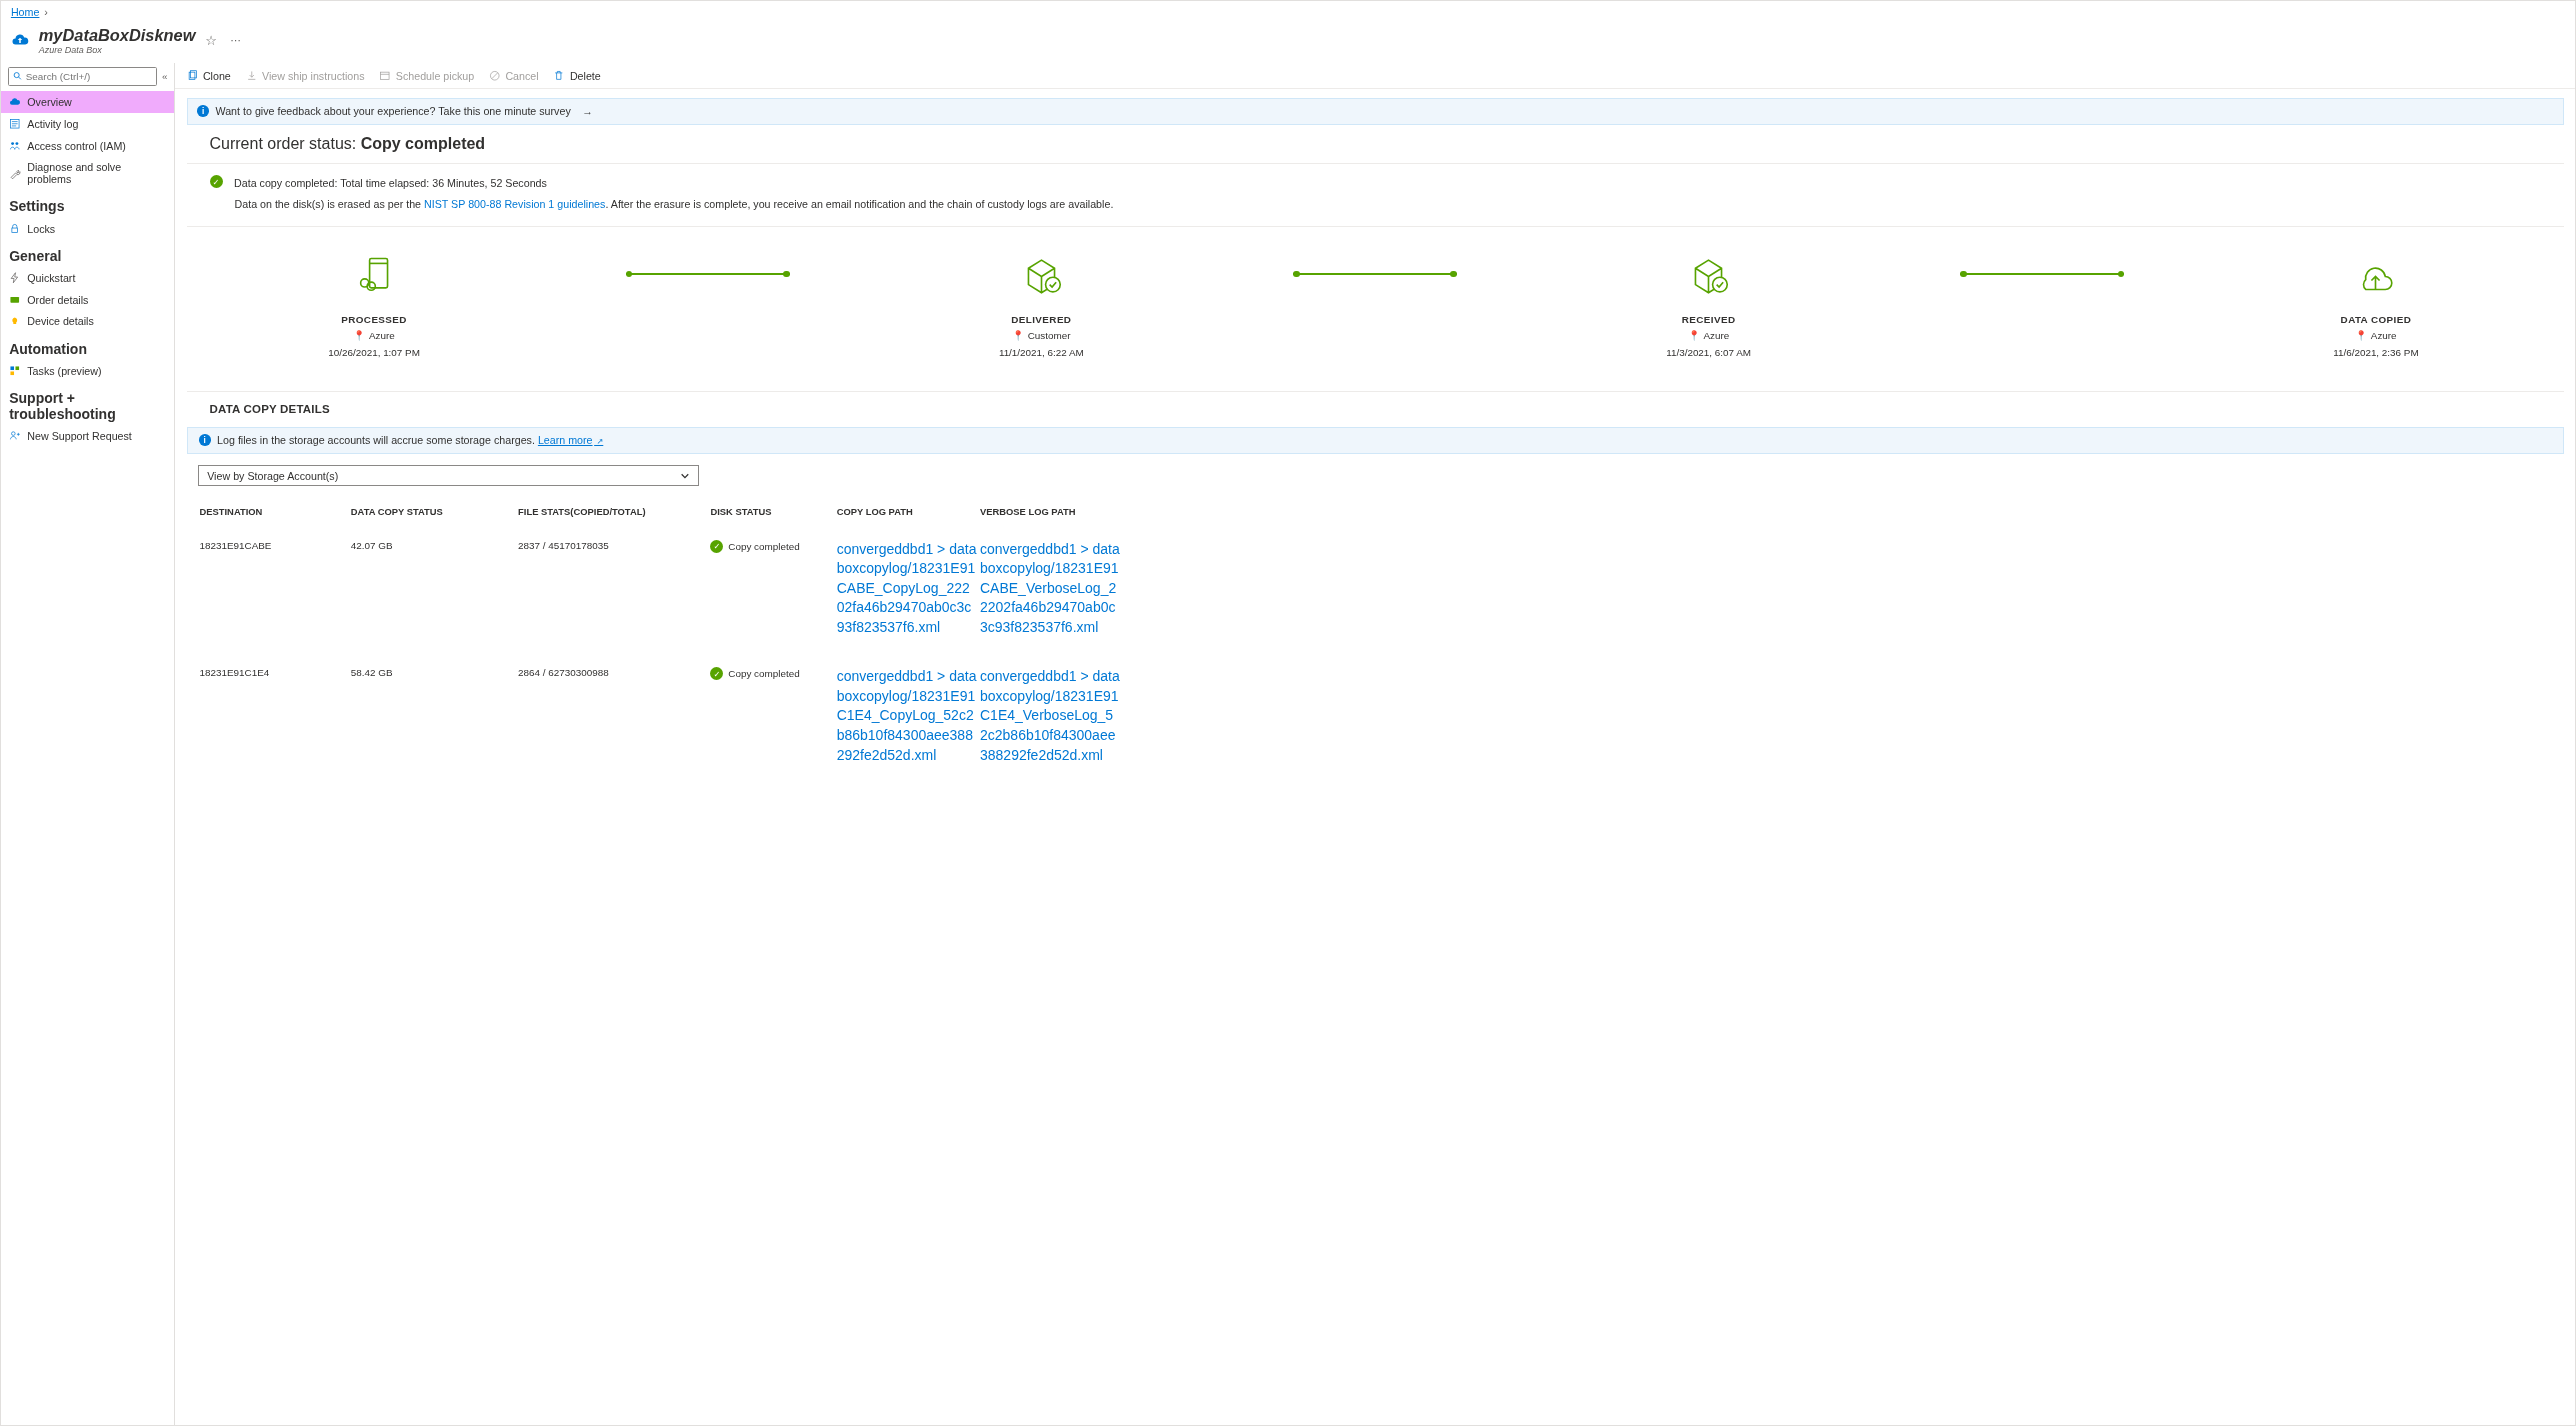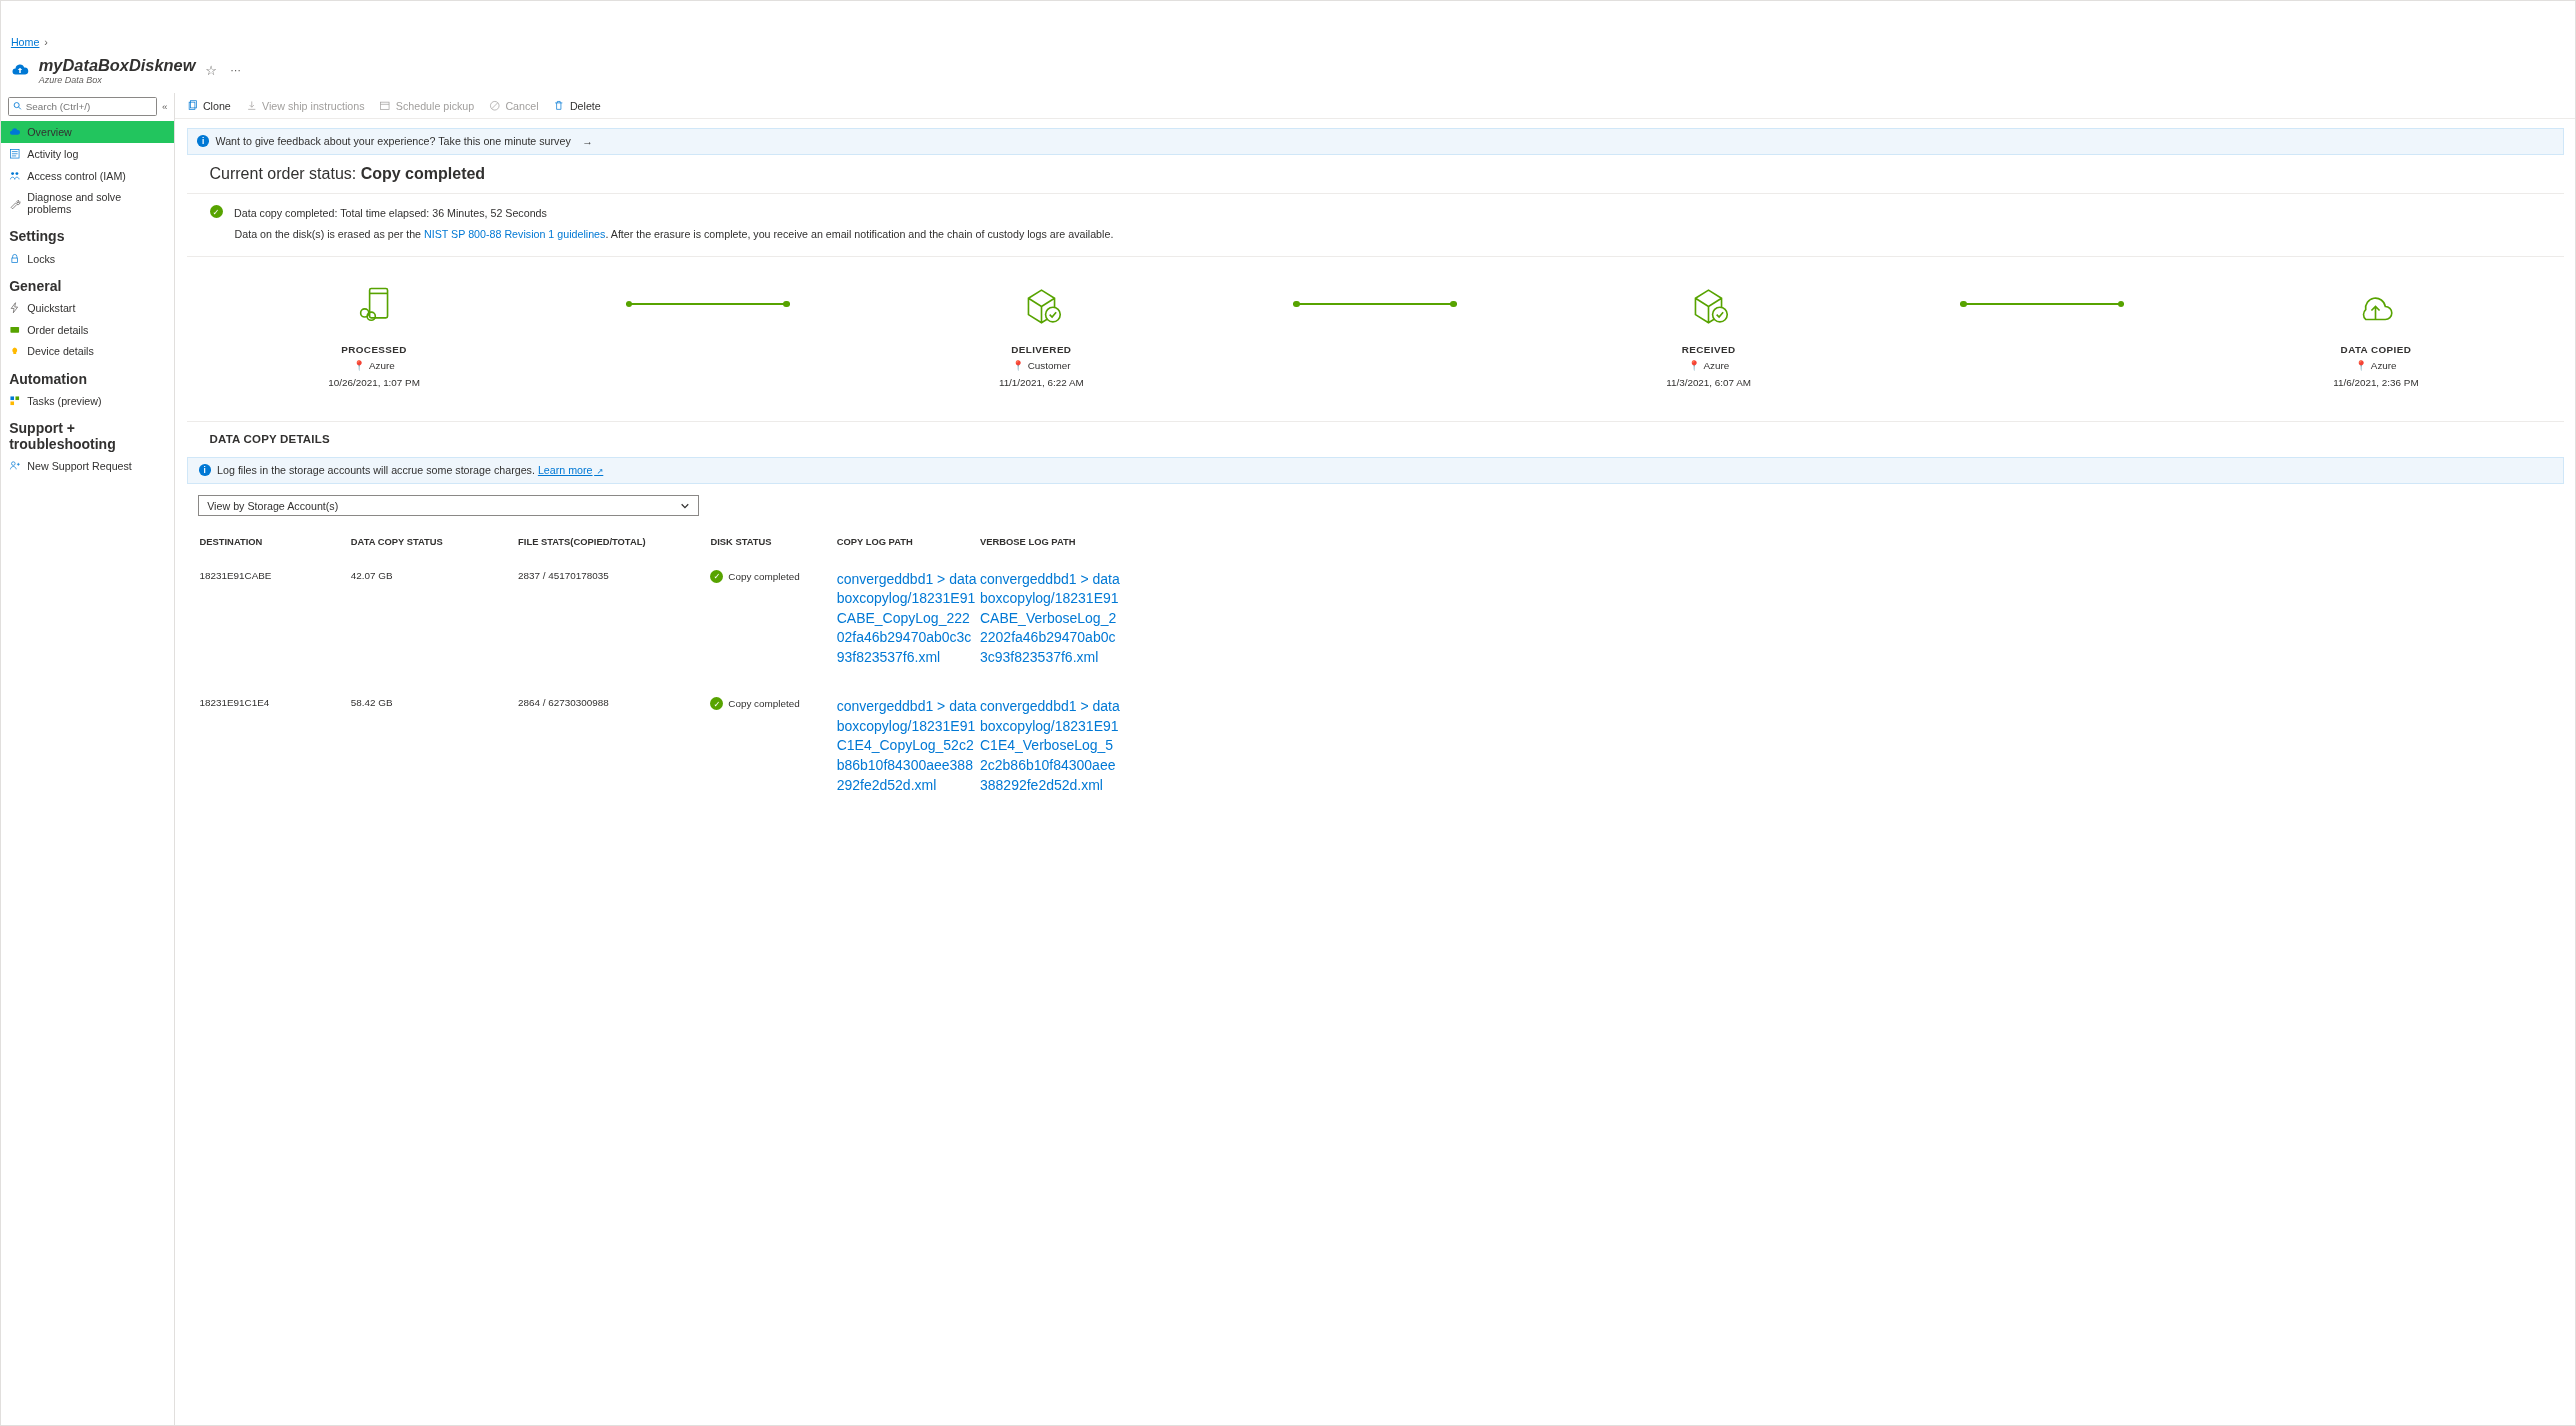--- a/index.html
+++ b/index.html
@@ -1,21 +1,21 @@
 <!DOCTYPE html>
 <html style="font-size:13px"><head>
 <meta charset="utf-8">
 <style>
 * { box-sizing: border-box; margin: 0; padding: 0; }
 body { font-family: "Segoe UI", Arial, sans-serif; font-size: 10.7px; color: #323130; background: #fff; }
 a { text-decoration: none; }
 
 .root { display: flex; flex-direction: column; height: 100vh; border: 0.8px solid #e1dfdd; }
 
-.breadcrumb { padding: 4.9px 9.9px; font-size: 10.7px; display: flex; align-items: center; gap: 4.9px; margin-top: 30px; }
+.breadcrumb { padding: 4.9px 9.9px; font-size: 10.7px; display: flex; align-items: center; gap: 4.9px; }
 .breadcrumb a { color: #0078d4; text-decoration: underline; }
 .breadcrumb .chev { color: #605e5c; }
 
 .header { display: flex; align-items: center; padding: 3.3px 9.9px 8.2px 9.9px; gap: 9.9px; }
 .cloud-icon { width: 18px; height: 18px; }
 .header-titles { display: flex; flex-direction: column; font-style: italic; }
 .header-title { font-size: 16.4px; font-weight: 600; }
 .header-sub { font-size: 9px; color: #605e5c; }
 .star { color: #605e5c; font-size: 13px; cursor: pointer; }
 .dots { color: #605e5c; cursor: pointer; padding: 0 3.3px; }
@@ -23,21 +23,21 @@
 .body { display: flex; flex: 1; overflow: hidden; }
 
 .sidebar { width: 174px; border-right: 0.8px solid #e1dfdd; display: flex; flex-direction: column; }
 .search-row { display: flex; align-items: center; padding: 3.3px 6.6px 4.9px 6.6px; gap: 4.9px; }
 .search-box { flex: 1; display: flex; align-items: center; border: 0.8px solid #8a8886; border-radius: 1.6px; padding: 1.6px 4.9px; height: 19.7px; }
 .search-box svg { width: 9.9px; height: 9.9px; color: #0078d4; }
 .search-box input { border: none; outline: none; font-size: 9.9px; margin-left: 3.3px; width: 100%; }
 .collapse { cursor: pointer; color: #605e5c; font-size: 9.9px; }
 
 .nav-item { display: flex; align-items: center; gap: 6.6px; padding: 4.9px 8.2px; cursor: pointer; font-size: 10.7px; }
-.nav-item.selected { background: #22c55e; }
+.nav-item.selected { background: #f0abfc; }
 .nav-item svg, .nav-item .ico { width: 11.5px; height: 11.5px; flex-shrink: 0; }
 .nav-group { font-weight: 600; padding: 8.2px 8.2px 3.3px 8.2px; font-size: 14px; color: #323130; }
 
 .main { flex: 1; display: flex; flex-direction: column; overflow: auto; }
 .toolbar { display: flex; align-items: center; gap: 14.8px; padding: 6.6px 11.5px; border-bottom: 0.8px solid #edebe9; }
 .tb-btn { display: inline-flex; align-items: center; gap: 4.9px; font-size: 10.7px; cursor: pointer; color: #323130; }
 .tb-btn.disabled { color: #a19f9d; cursor: default; }
 .tb-btn svg { width: 11.5px; height: 11.5px; }
 .tb-btn.blue svg { color: #0078d4; }
 

